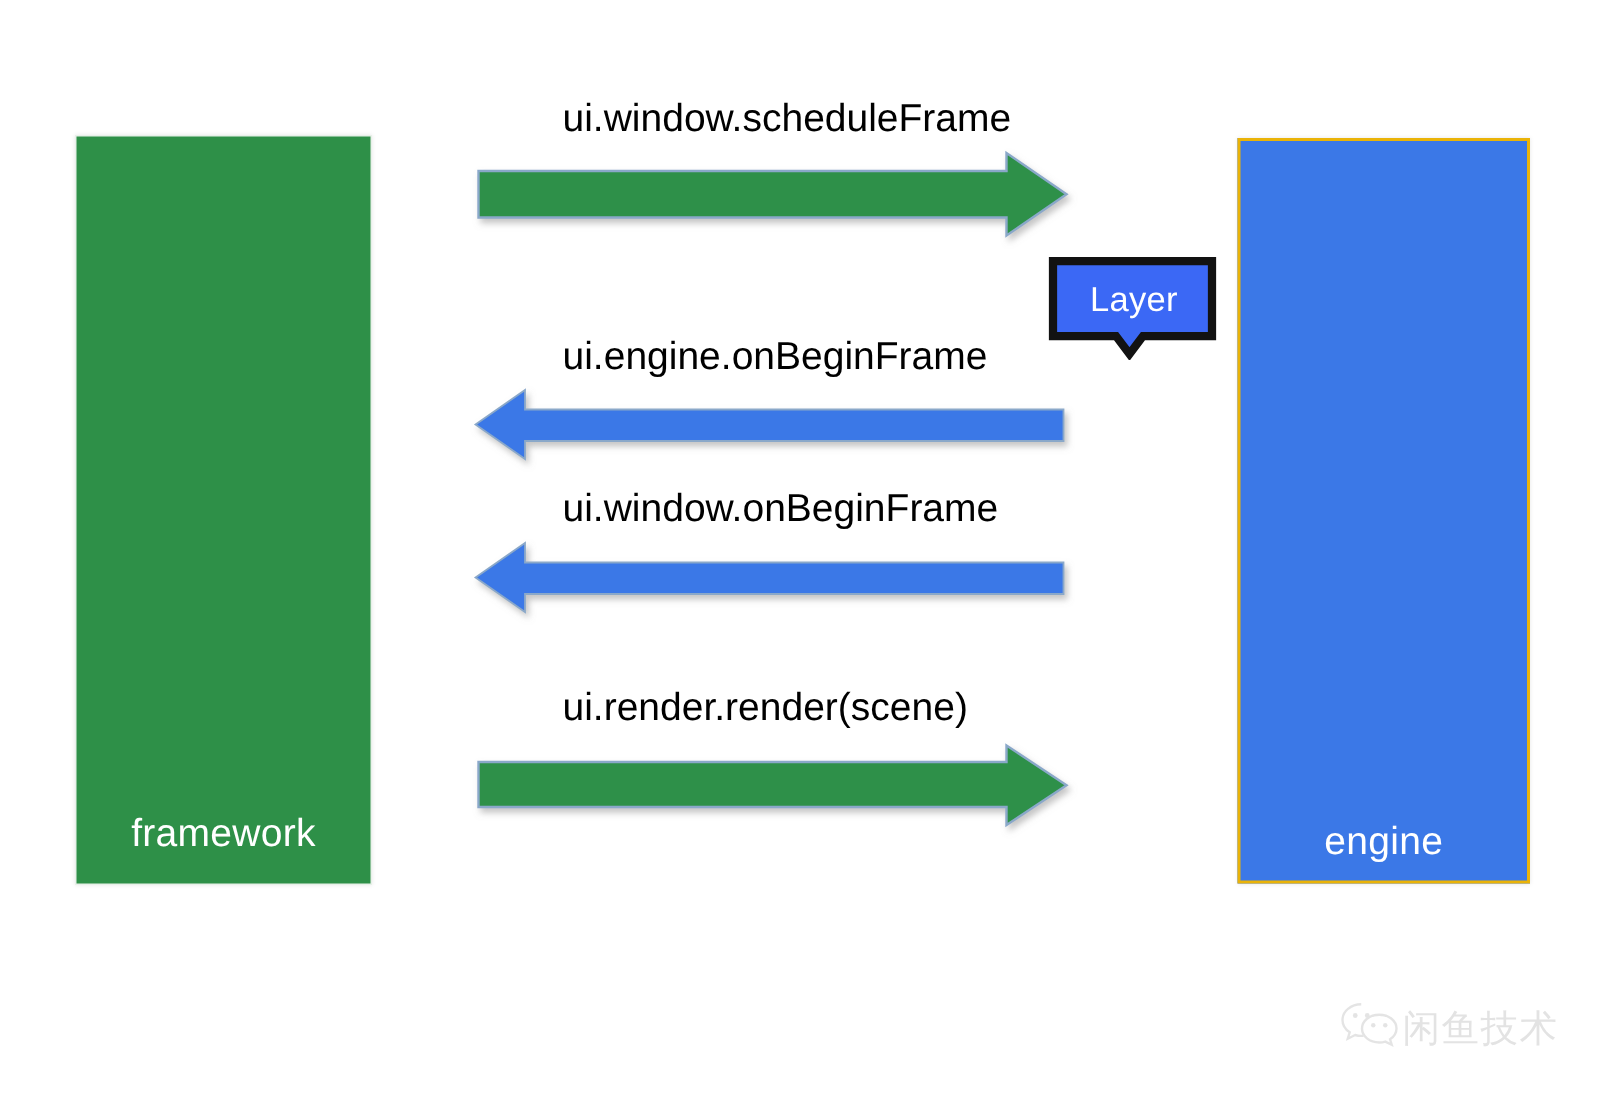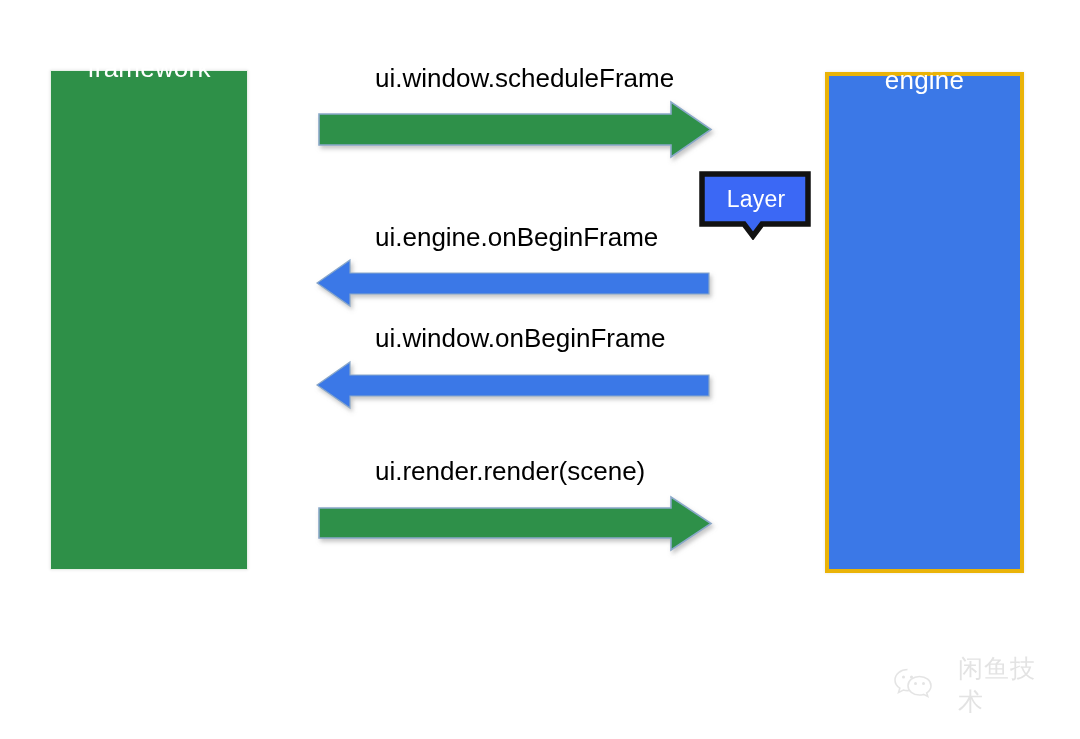--- a/index.html
+++ b/index.html
@@ -15,45 +15,46 @@
     width: 1080px;
     height: 739px;
     background: #ffffff;
     overflow: hidden;
   }
 
   
   .pillar {
     position: absolute;
     display: flex;
-    align-items: flex-start;
+    align-items: flex-end;
     justify-content: center;
     color: #ffffff;
     font-size: 26px;
     font-weight: 400;
     letter-spacing: .2px;
     box-shadow: 0 0 3px rgba(0,0,0,.10);
+    margin-top: 20px;
   }
   #framework-box {
     left: 50px;
     top: 70px;
     width: 196px;
     height: 498px;
     background: #2e9048;
     border: 1px solid #e8f1e9;
   }
   #framework-box .pillar-label { transform: translateY(-18px); }
 
   #engine-box {
     left: 825px;
     top: 72px;
     width: 191px;
     height: 493px;
     background: #3b78e7;
-    border: 4px solid #eab308;
+    border: 2px solid #eab308;
   }
   #engine-box .pillar-label { transform: translateY(-11px); }
 
   
   .arrow-label {
     position: absolute;
     color: #000000;
     font-size: 26px;
     line-height: 32px;
     white-space: nowrap;
@@ -112,21 +113,21 @@
 
   
   #watermark {
     position: absolute;
     left: 893px;
     top: 662px;
     width: 168px;
     height: 46px;
     display: flex;
     align-items: center;
-    gap: 25px;
+    gap: 2px;
     opacity: .62;
   }
   #watermark .wm-text {
     font-size: 25px;
     color: #d2d2d2;
     letter-spacing: 1px;
     font-family: "DejaVu Sans", sans-serif;
   }
 </style>
 </head>

